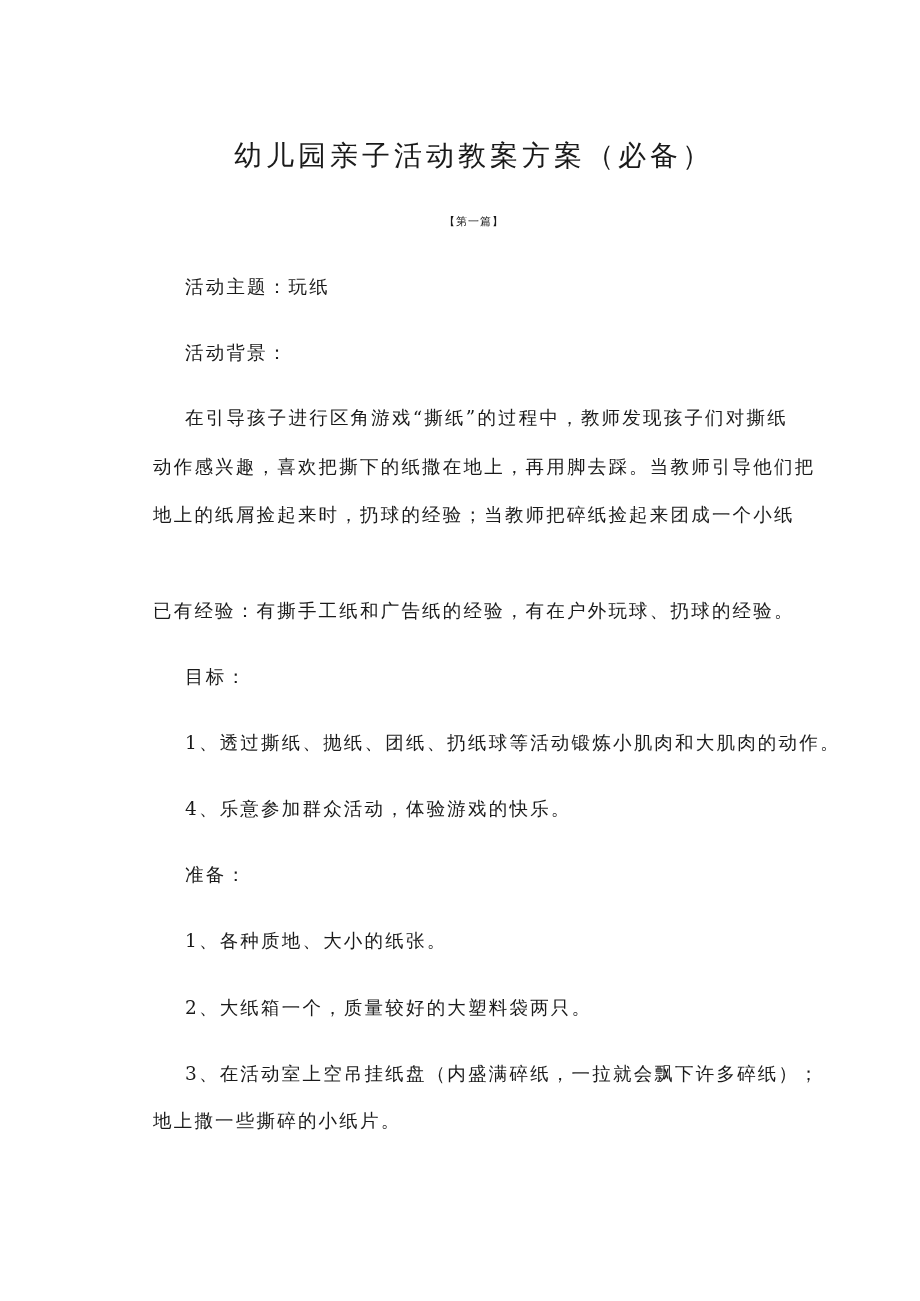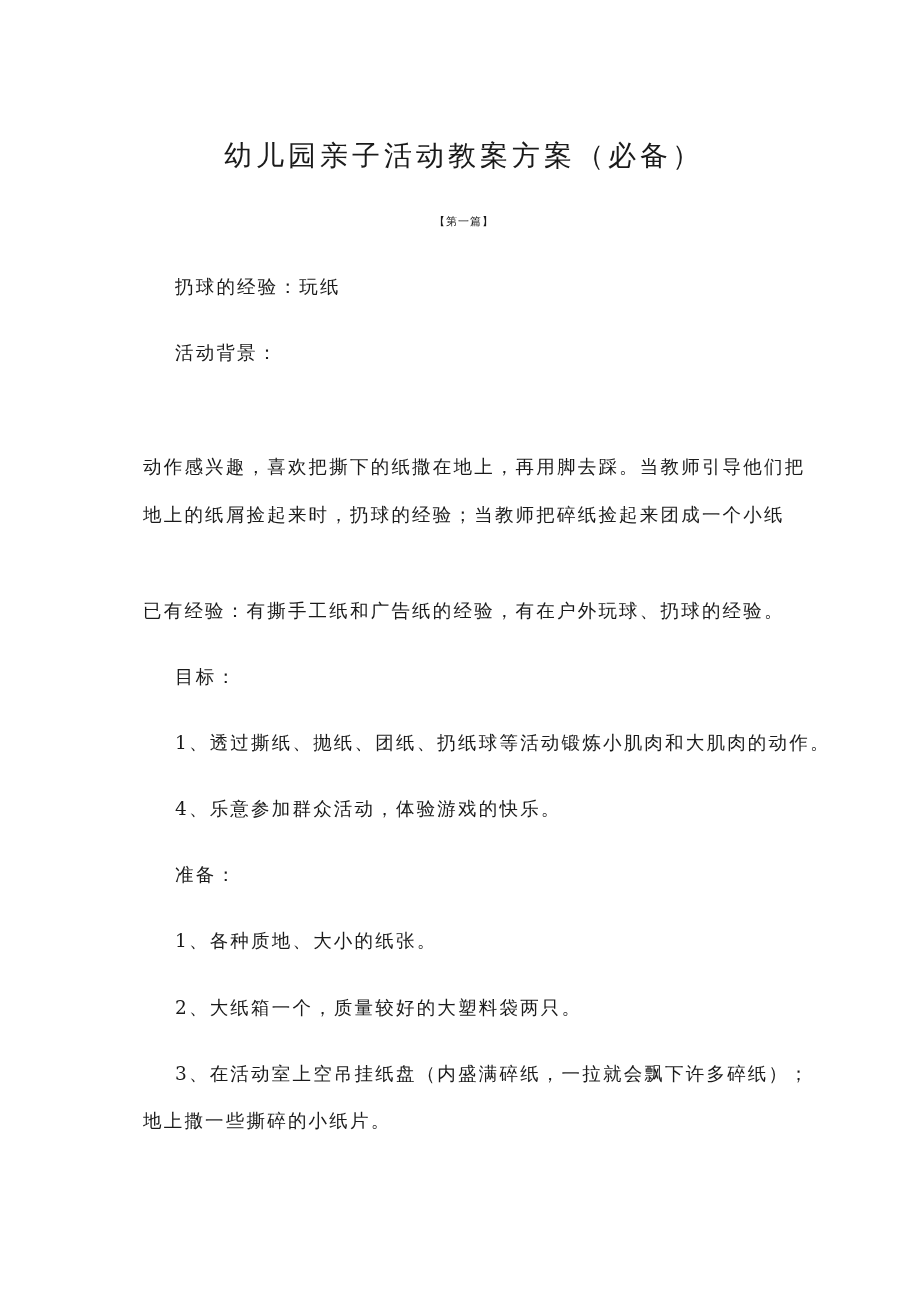--- a/index.html
+++ b/index.html
@@ -10,21 +10,21 @@
     body {
       width: 920px;
       height: 1301px;
       position: relative;
       overflow: hidden;
       font-family: "DejaVu Serif", "Liberation Serif", serif;
       color: #1a1a1a;
     }
     .page {
       position: absolute;
-      left: 4px; top: 0;
+      left: 14px; top: 0;
       width: 740px;
       height: 1301px;
       background: #ffffff;
     }
     .title {
       position: absolute;
       left: 0;
       width: 920px;
       top: 136px;
       text-align: center;
@@ -57,24 +57,25 @@
   </style>
 </head>
 <body>
 
 <div class="page">
 
   <h1 class="title">幼儿园亲子活动教案方案（必备）</h1>
 
   <div class="subtitle">【第一篇】</div>
 
-  <p class="line indent" style="top:273px">扔球的经验：玩纸</p>
+  <p class="line indent" style="top:273px">活动主题：玩纸</p>
 
   <p class="line indent" style="top:339px">活动背景：</p>
 
+  <p class="line indent" style="top:404px">在引导孩子进行区角游戏“撕纸”的过程中，教师发现孩子们对撕纸</p>
   <p class="line flush" style="top:453px">动作感兴趣，喜欢把撕下的纸撒在地上，再用脚去踩。当教师引导他们把</p>
   <p class="line flush" style="top:501px">地上的纸屑捡起来时，扔球的经验；当教师把碎纸捡起来团成一个小纸</p>
   <p class="line flush" style="top:597px">已有经验：有撕手工纸和广告纸的经验，有在户外玩球、扔球的经验。</p>
 
   <p class="line indent" style="top:663px">目标：</p>
 
   <p class="line indent" style="top:729px">1、透过撕纸、抛纸、团纸、扔纸球等活动锻炼小肌肉和大肌肉的动作。</p>
   <p class="line indent" style="top:795px">4、乐意参加群众活动，体验游戏的快乐。</p>
 
   <p class="line indent" style="top:861px">准备：</p>

